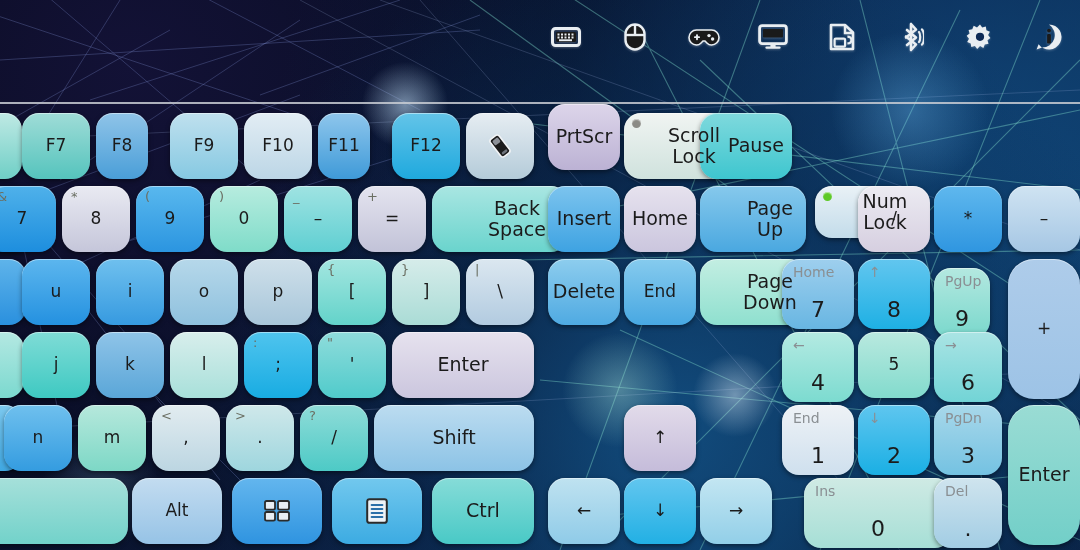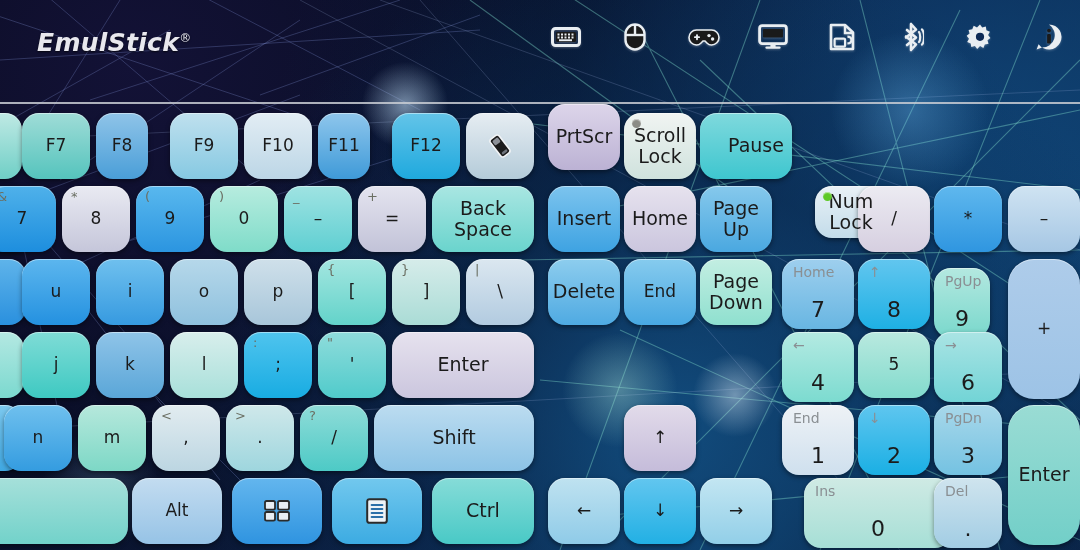--- a/index.html
+++ b/index.html
@@ -38,21 +38,21 @@
   
   .key{
     position:absolute;border-radius:17px;
     display:flex;align-items:center;justify-content:center;
     color:#1b1b1b;font-size:17px;text-align:center;line-height:1.12;
     box-shadow:0 2px 5px rgba(0,0,0,.45), inset 0 1px 0 rgba(255,255,255,.45);
     cursor:pointer;overflow:hidden;
     -webkit-user-select:none;user-select:none;
   }
   .key .lbl{position:relative;z-index:2;padding:0 2px;}
-  .key.two-line{font-size:16px;}
+  .key.two-line{font-size:16px;padding-left:34px;}
   .key .shift-ch{
     position:absolute;left:9px;top:4px;font-size:13px;color:#6b6f63;z-index:2;
   }
   .key .sec{
     position:absolute;left:11px;top:6px;font-size:14px;color:#8a8f93;z-index:2;
   }
   .key.np{flex-direction:column;align-items:flex-start;justify-content:flex-end;padding-bottom:4px;}
   .key.np .lbl{align-self:center;font-size:22px;padding-bottom:2px;}
   .key .led{
     position:absolute;left:8px;top:6px;width:9px;height:9px;border-radius:50%;z-index:3;
@@ -84,21 +84,20 @@
       <path d="M0,140 L1080,90 M0,430 L1080,370"></path>
     </g>
   </svg>
   <div class="glow" style="left:360px;top:60px;width:90px;height:90px;background:radial-gradient(circle,rgba(200,230,255,.55),rgba(200,230,255,0) 68%);"></div>
   <div class="glow" style="left:560px;top:330px;width:120px;height:120px;background:radial-gradient(circle,rgba(180,235,220,.38),rgba(180,235,220,0) 68%);"></div>
   <div class="glow" style="left:830px;top:30px;width:160px;height:160px;background:radial-gradient(circle,rgba(120,200,255,.32),rgba(120,200,255,0) 70%);"></div>
   <div class="glow" style="left:690px;top:350px;width:90px;height:90px;background:radial-gradient(circle,rgba(230,245,255,.45),rgba(230,245,255,0) 66%);"></div>
   <div class="glow" style="left:40px;top:430px;width:120px;height:120px;background:radial-gradient(circle,rgba(140,200,230,.22),rgba(140,200,230,0) 70%);"></div>
 
   <div class="header">
-    <div class="brand"><span>EmulStick</span><span class="reg">®</span></div>
     <div class="toolbar">
         <div class="tb-icon" title="Keyboard">
           <svg width="30" height="22" viewBox="0 0 30 22">
             <rect x="1.5" y="2.5" width="27" height="17" rx="3" fill="none" stroke="#e9eef2" stroke-width="3"></rect>
             <rect x="5" y="6" width="20" height="10" rx="1.5" fill="#1a1a1a"></rect>
             <g fill="#e9eef2">
               <rect x="6.5" y="7.5" width="2" height="2"></rect>
               <rect x="10" y="7.5" width="2" height="2"></rect>
               <rect x="13.5" y="7.5" width="2" height="2"></rect>
               <rect x="17" y="7.5" width="2" height="2"></rect>

